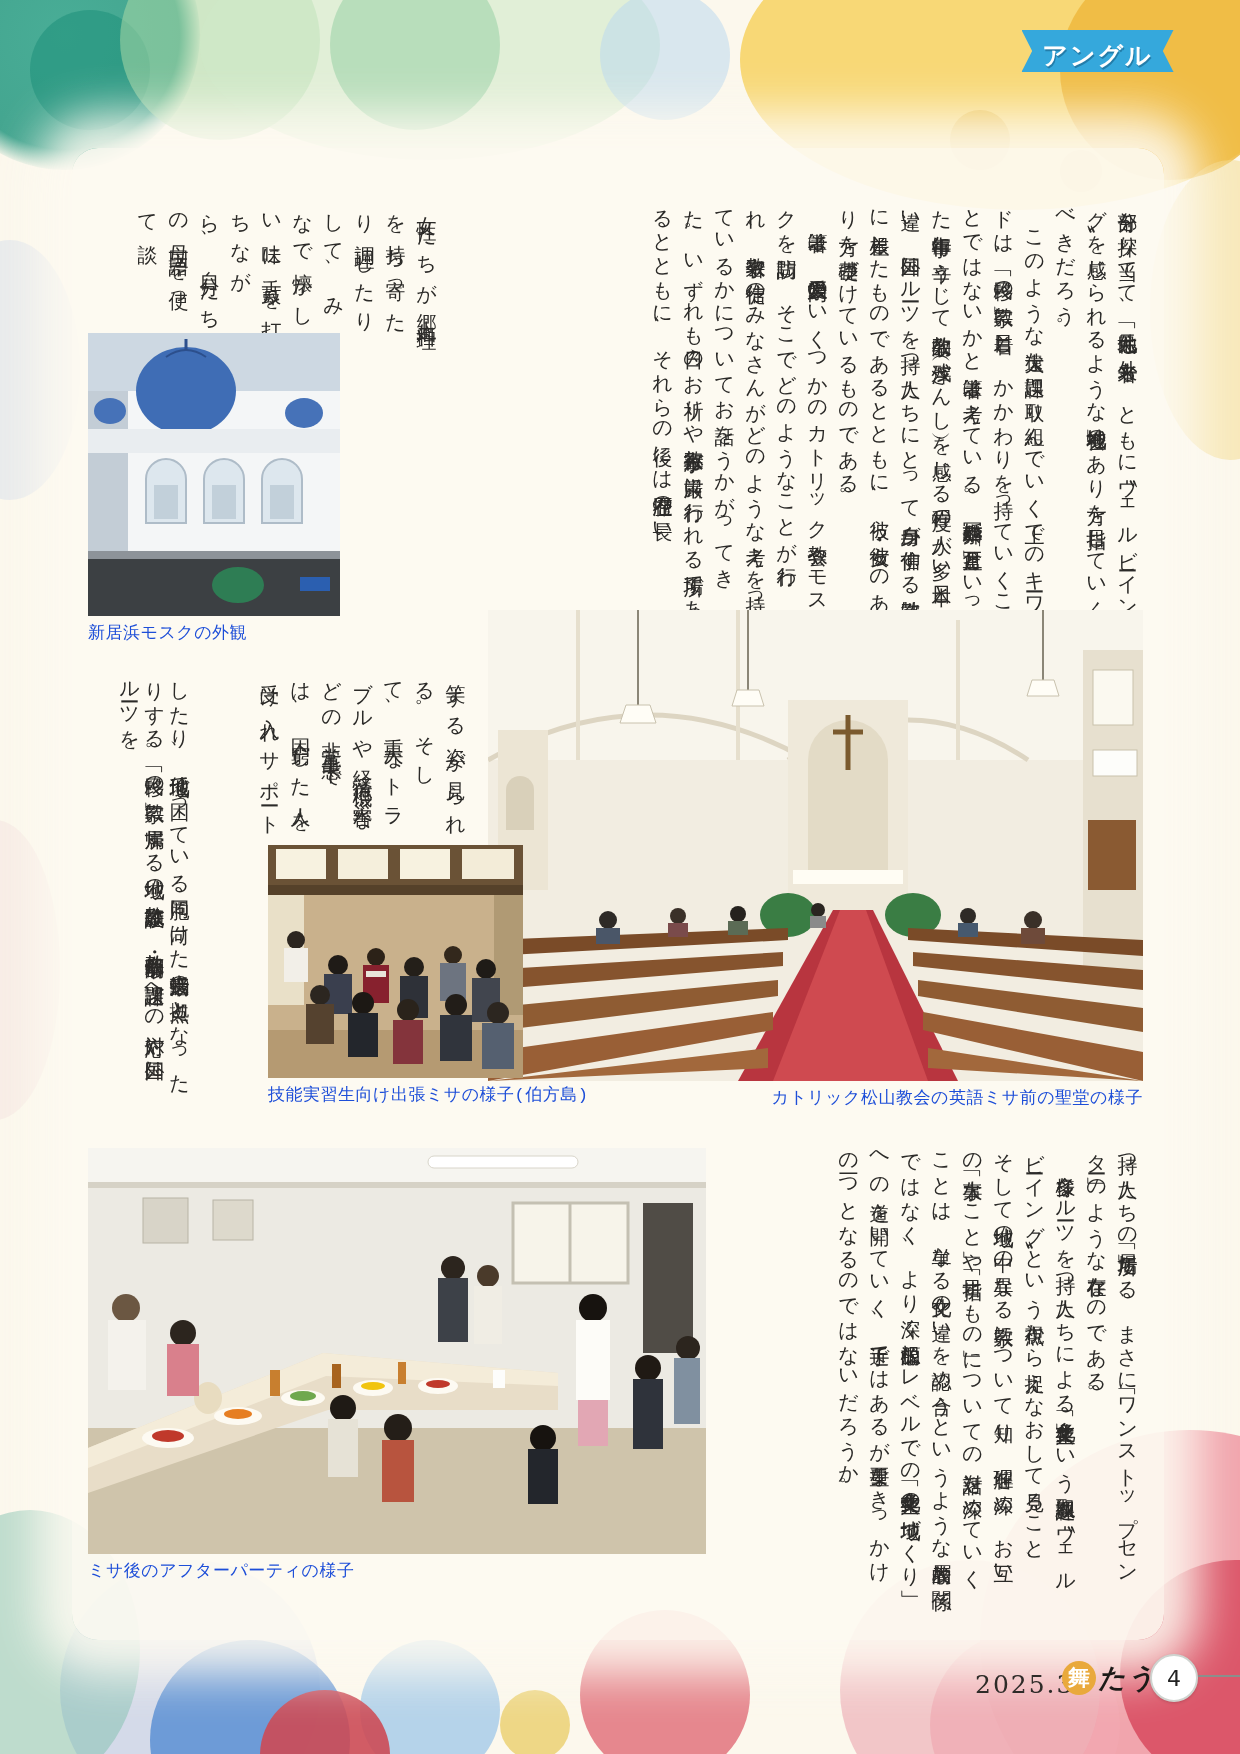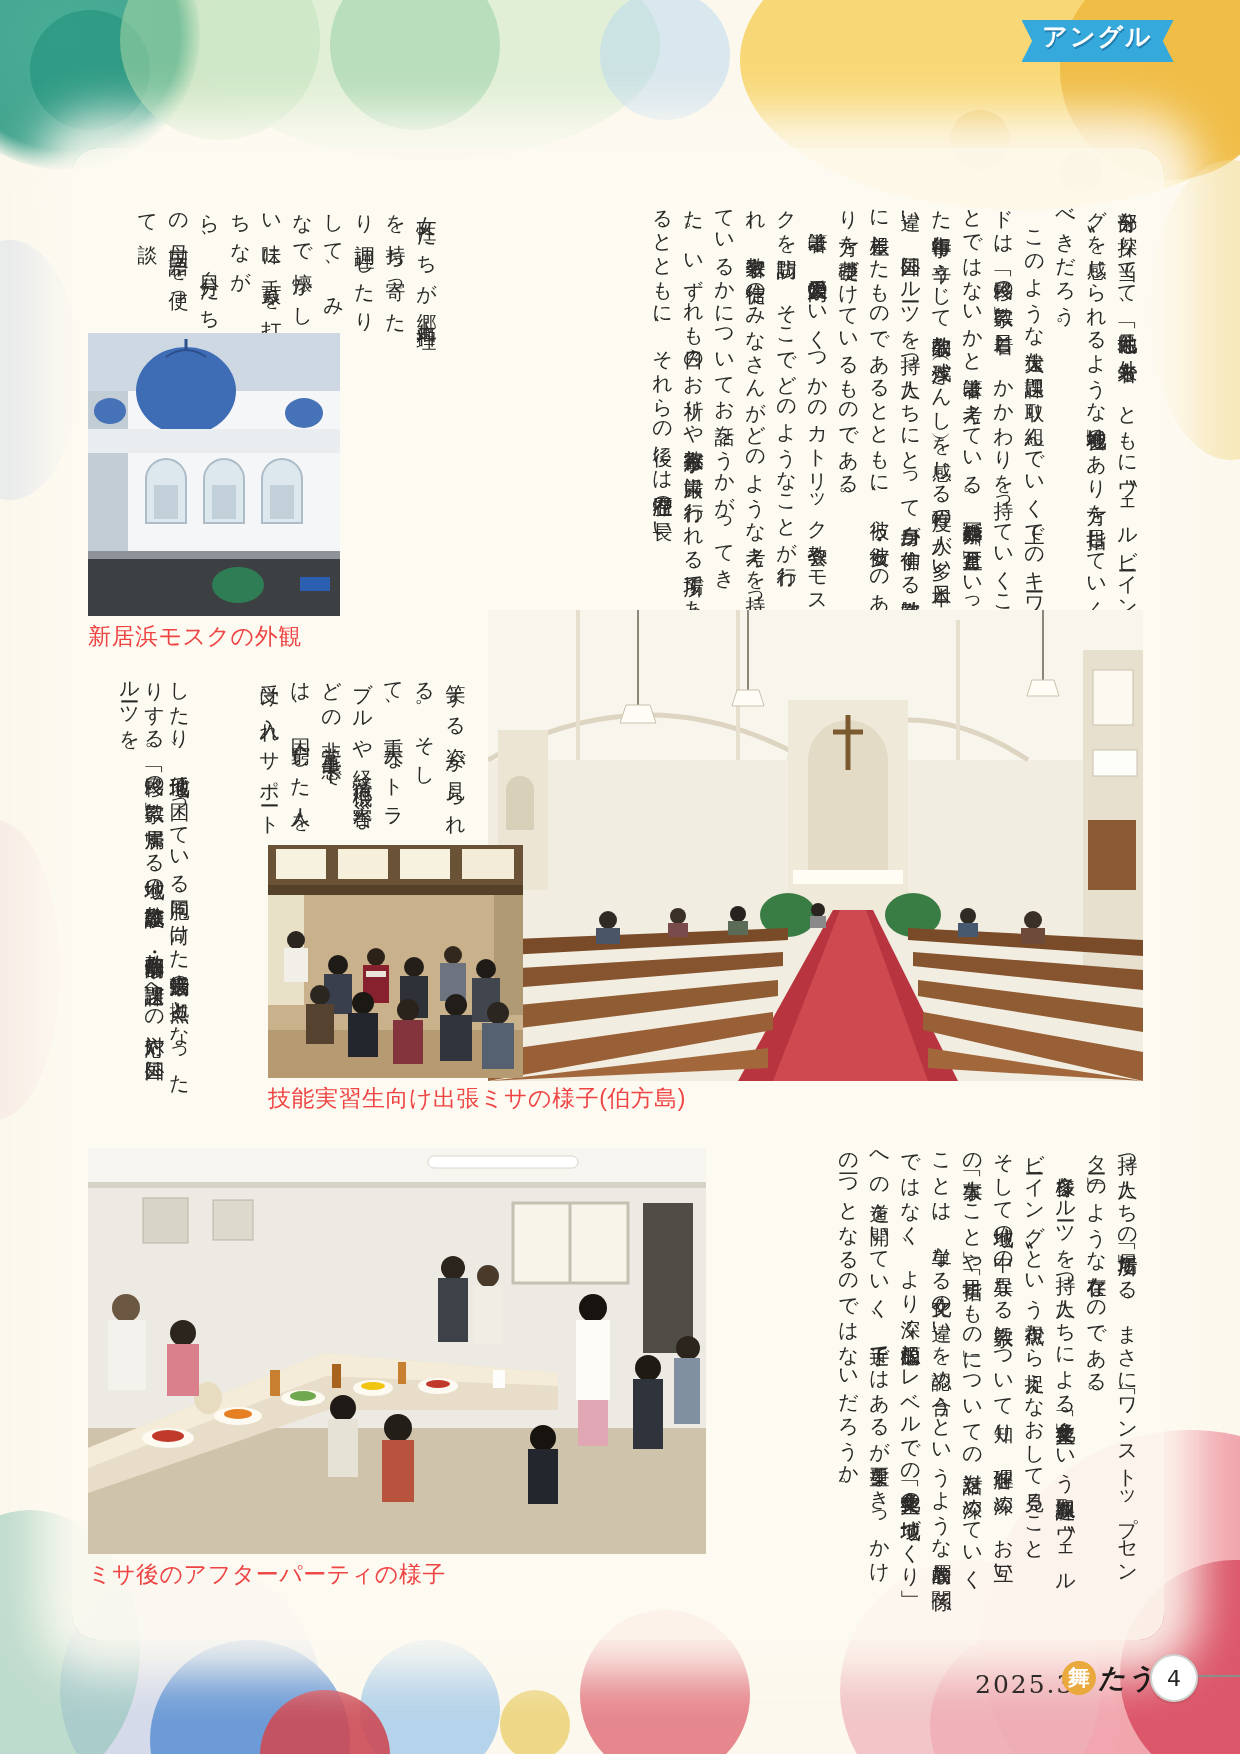--- a/index.html
+++ b/index.html
@@ -31,39 +31,39 @@
   .b-bl2{left:150px;top:1640px;width:200px;height:200px;background:#5b8fd4;opacity:.85;}
   .b-bl3{left:260px;top:1690px;width:130px;height:130px;background:#cc4a55;opacity:.9;}
   .b-bl4{left:-80px;top:1510px;width:220px;height:280px;border-radius:50%;background:#7fbfae;opacity:.5;}
   .veil{position:absolute;left:72px;top:148px;width:1092px;height:1492px;background:rgba(253,250,241,.93);
         border-radius:26px;box-shadow:0 0 45px 35px rgba(253,250,241,.9);z-index:1;}
   
   .logo{position:absolute;left:985px;top:18px;width:225px;text-align:center;z-index:2;}
   .logo-word{font-family:"DejaVu Sans","Liberation Sans",sans-serif;font-weight:800;font-size:72px;line-height:80px;letter-spacing:-7px;
      text-shadow:-3px -3px 0 #fff,3px -3px 0 #fff,-3px 3px 0 #fff,3px 3px 0 #fff,0 -4px 0 #fff,0 4px 0 #fff,-4px 0 0 #fff,4px 0 0 #fff,2px 5px 5px rgba(120,90,20,.35);}
   .c0{color:#e26b7c;} .c1{color:#8b80c8;} .c2{color:#9ccbe8;} .c3{color:#1a9a8f;} .c4{color:#eec04b;}
-  .ribbon{position:relative;margin:2px auto 0;width:152px;height:42px;background:#35a8dc;
+  .ribbon{position:relative;margin:12px auto 0;width:152px;height:42px;background:#35a8dc;
      clip-path:polygon(0% 0%,100% 0%,93% 50%,100% 100%,0% 100%,7% 50%);
-     display:flex;align-items:flex-start;justify-content:center;box-shadow:0 3px 4px rgba(0,0,0,.2);}
+     display:flex;align-items:flex-end;justify-content:center;box-shadow:0 3px 4px rgba(0,0,0,.2);}
   .ribbon span{font-family:"DejaVu Sans","Liberation Sans",sans-serif;font-weight:800;font-size:25px;color:#fff;letter-spacing:2px;
      text-shadow:1px 2px 0 rgba(20,90,130,.55);}
   
   .vtext{position:absolute;writing-mode:vertical-rl;text-orientation:mixed;color:#2b2a28;
      font-family:"DejaVu Serif","Liberation Serif",serif;font-size:20px;line-height:31px;letter-spacing:1px;z-index:2;}
   .vtext p{margin:0;}
   .vtext p.ind{text-indent:21px;}
   .blockA1{left:443px;top:196px;width:700px;height:424px;}
   .blockA2{left:90px;top:200px;width:352px;height:136px;letter-spacing:6px;}
   .blockB1{left:185px;top:668px;width:286px;height:162px;letter-spacing:6px;}
   .blockB2{left:86px;top:668px;width:106px;height:422px;line-height:25px;}
   .blockC{left:713px;top:1140px;width:430px;height:446px;}
   
   figure{position:absolute;margin:0;z-index:2;}
   figure svg{display:block;background:#ddd;}
-  figcaption{font-family:Liberation Sans, sans-serif;font-size:23px;color:#ef4444;
+  figcaption{font-family:Liberation Mono, monospace;font-size:17px;color:#1d4ed8;
      margin-top:5px;white-space:nowrap;letter-spacing:.5px;}
   .f-mosque{left:88px;top:333px;}
   .f-church{left:488px;top:610px;}
   .f-church figcaption{text-align:right;}
   .f-mass{left:228px;top:845px;padding-left:40px;}
   .f-party{left:88px;top:1148px;}
   
   .footer{position:absolute;left:0;top:1652px;width:1240px;height:60px;z-index:2;}
   .f-date{position:absolute;left:975px;top:18px;font-size:25px;color:#2e2b28;letter-spacing:2px;}
   .f-logo{position:absolute;left:1062px;top:8px;display:flex;align-items:center;}
@@ -205,20 +205,21 @@
         <circle cx="250" cy="304" r="8" fill="#26221e"></circle>
           <rect x="240" y="311" width="20" height="14" fill="#5b6b55"></rect>
         <circle cx="480" cy="306" r="8" fill="#2e2a26"></circle>
           <rect x="470" y="313" width="20" height="14" fill="#46596e"></rect>
         <circle cx="545" cy="310" r="9" fill="#3a3028"></circle>
           <rect x="533" y="318" width="24" height="16" fill="#6e4a3a"></rect>
         <circle cx="330" cy="300" r="7" fill="#2a2520"></circle>
           <rect x="322" y="306" width="16" height="12" fill="#8a8a8a"></rect>
       </g>
     </svg>
+    <figcaption>カトリック松山教会の英語ミサ前の聖堂の様子</figcaption>
   </figure>
 
   <section class="vtext blockB1">
     <p>笑する姿が見られる。そして、重大なトラブルや経済危機・災害などの非常事態下では、困窮した人を受け入れサポート</p>
   </section>
   <section class="vtext blockB2">
     <p>したり、他地域で困っている同胞に向けた支援活動の拠点となったりする。「移民の宗教」に帰属する地域の宗教施設は、宗教的・日常的な諸課題への対応や外国にルーツを</p>
   </section>
 
   <figure class="f-mass">

